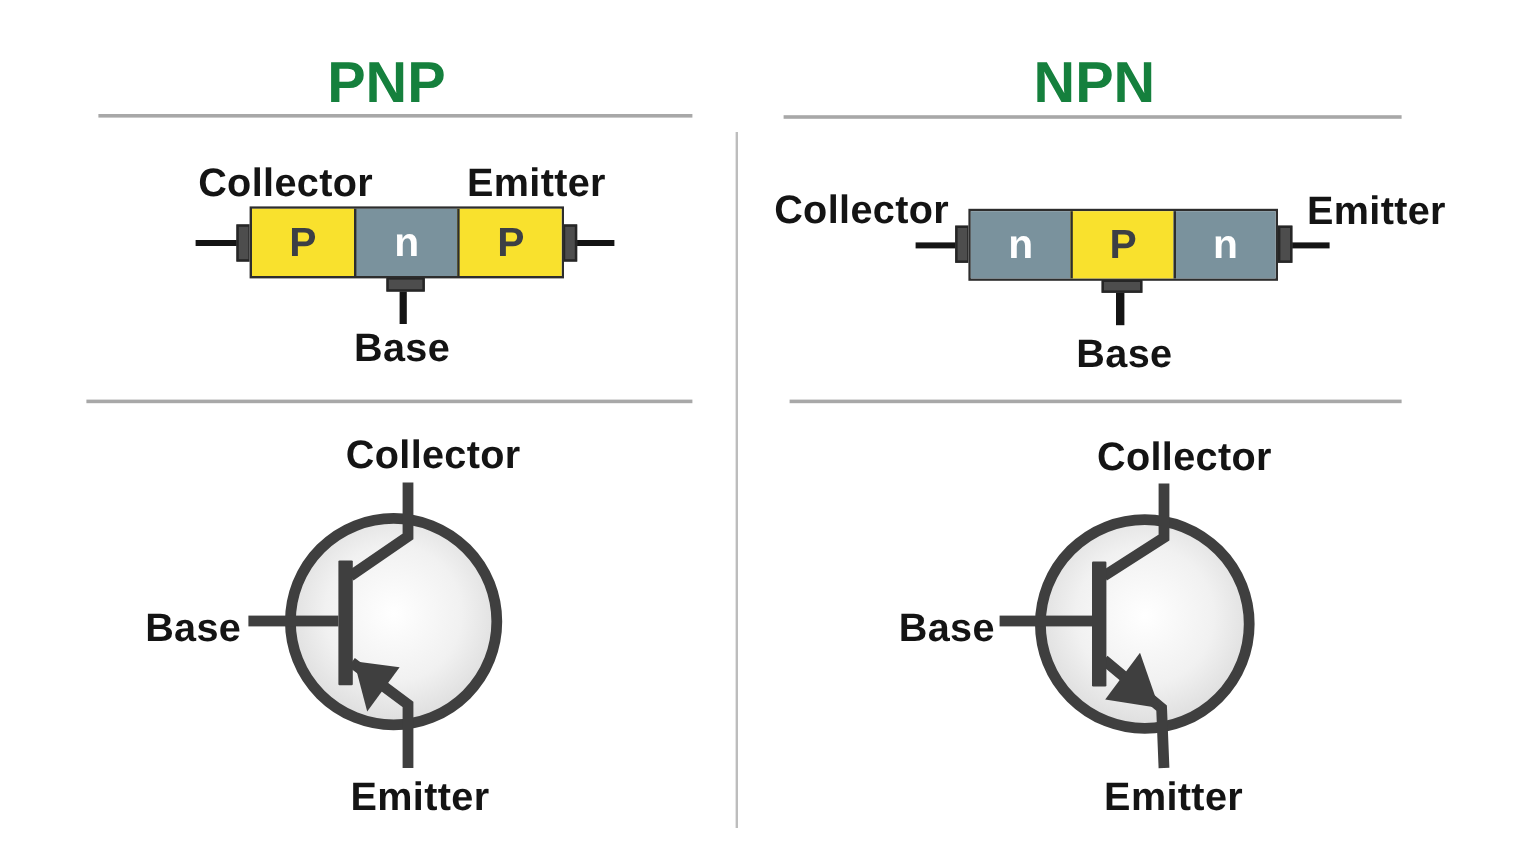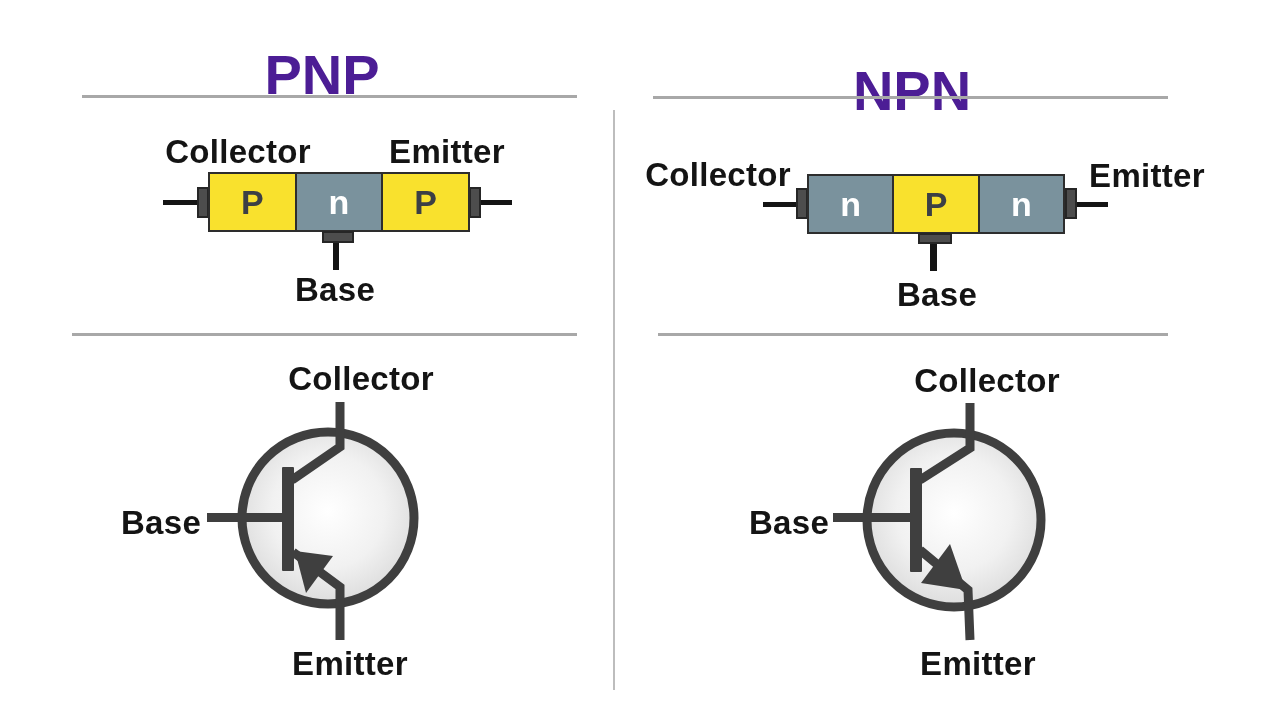--- a/index.html
+++ b/index.html
@@ -2,21 +2,21 @@
 <html><head>
 <meta charset="utf-8">
 <style>
   html,body { margin:0; padding:0; background:#ffffff; }
   .canvas {
     position:relative; width:1280px; height:720px; background:#ffffff;
     font-family:"Liberation Sans", sans-serif; overflow:hidden;
   }
   .title {
     position:absolute; transform:translateX(-50%);
-    font-size:56px; font-weight:bold; color:#4c1d95; letter-spacing:0px;
+    font-size:48px; font-weight:bold; color:#15803d; letter-spacing:0px;
     white-space:nowrap;
     text-align:right;
   }
   .lbl {
     position:absolute; transform:translateX(-50%);
     font-size:33px; font-weight:bold; color:#141414; letter-spacing:0.3px;
     white-space:nowrap;
   }
   .rule { position:absolute; height:3px; background:#A8A8A8; }
   .vdivider { position:absolute; width:2px; background:#BDBDBD; }
@@ -35,21 +35,21 @@
   .seg.n { background:#7A929D; color:#ffffff; }
   .seg + .seg { border-left:2px solid #2D2D2D; }
   .symbol { position:absolute; }
 </style>
 </head>
 <body>
 
 <div class="canvas">
 
   <div class="title" style="left:322px; top:42px;">PNP</div>
-  <div class="title" style="left:912px; top:58px;">NPN</div>
+  <div class="title" style="left:912px; top:42px;">NPN</div>
 
   <div class="rule" style="left:82px; top:95px; width:495px;"></div>
   <div class="rule" style="left:653px; top:96px; width:515px;"></div>
   <div class="rule" style="left:72px; top:333px; width:505px;"></div>
   <div class="rule" style="left:658px; top:333px; width:510px;"></div>
   <div class="vdivider" style="left:613px; top:110px; height:580px;"></div>
 
   <div class="lbl" style="left:238px; top:133px;">Collector</div>
   <div class="lbl" style="left:447px; top:133px;">Emitter</div>
 

